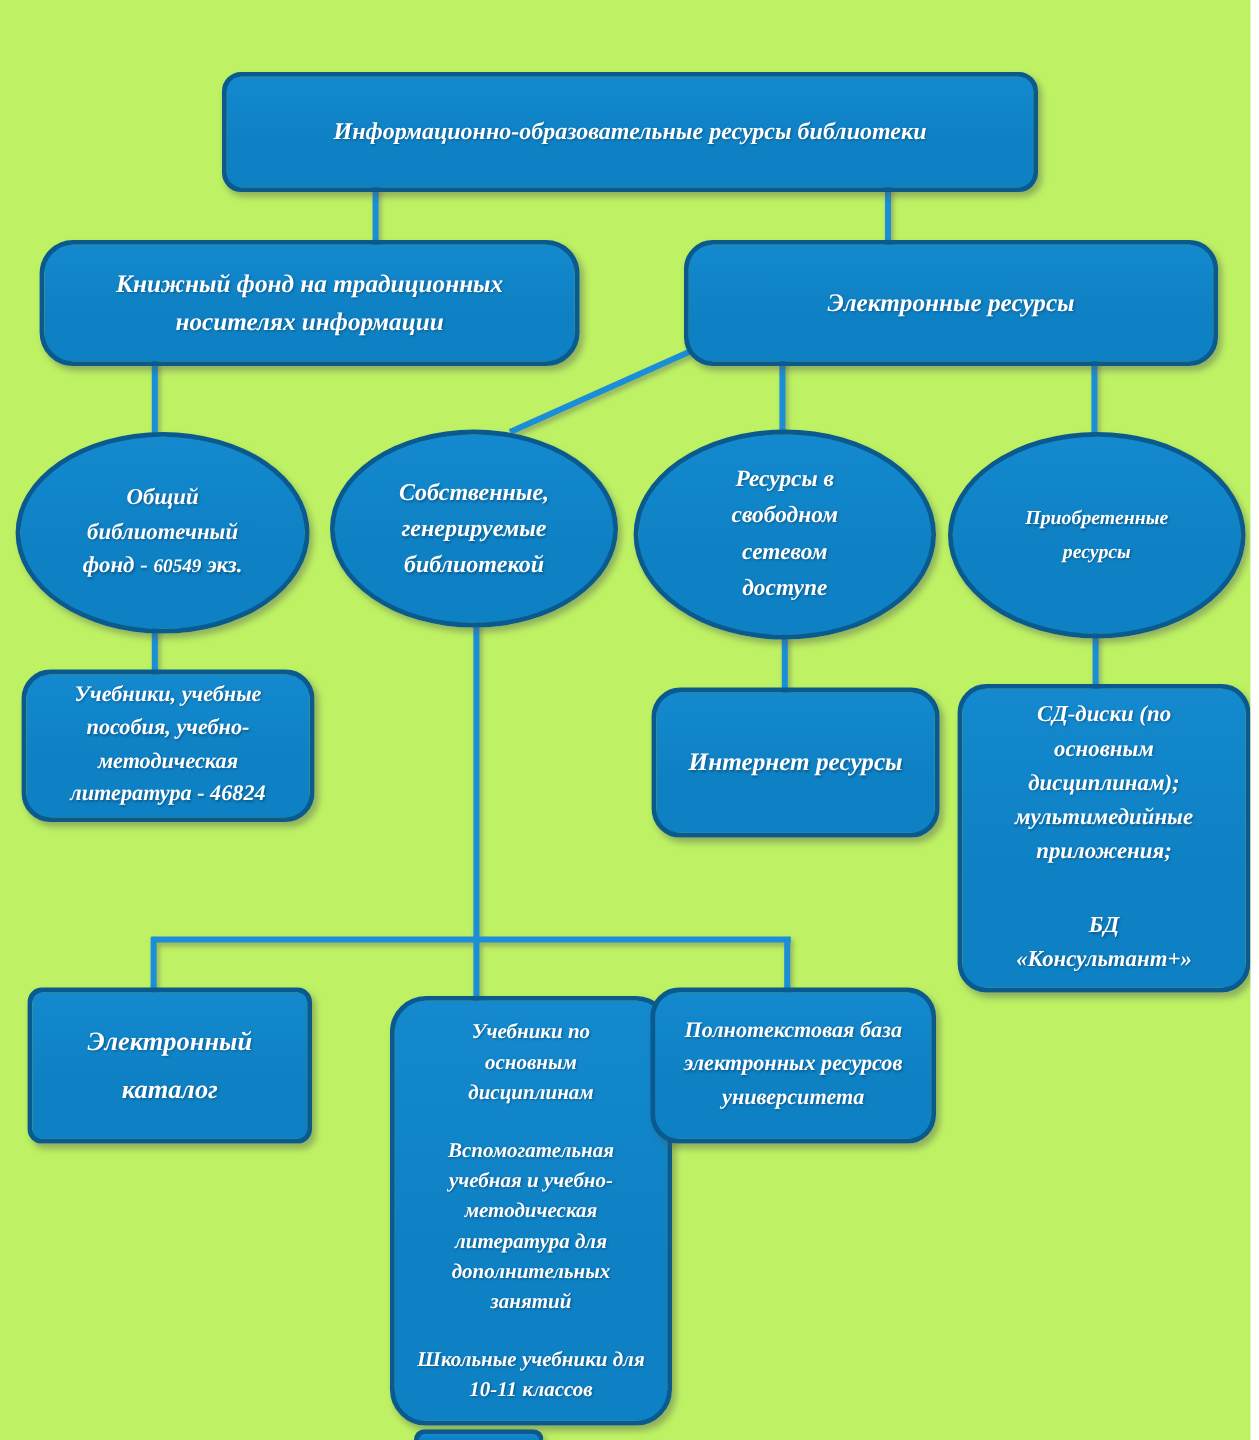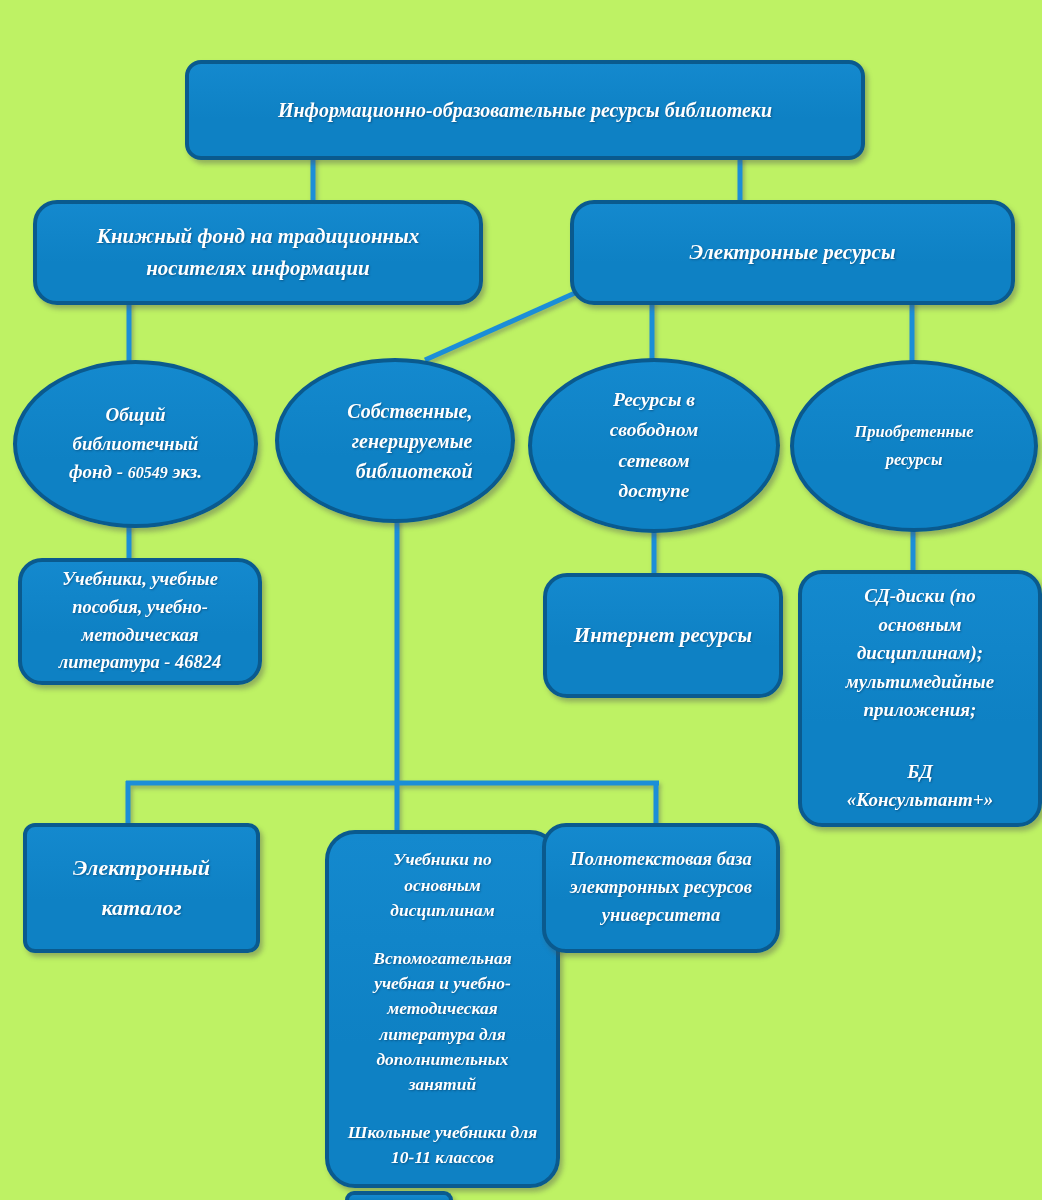--- a/index.html
+++ b/index.html
@@ -21,27 +21,27 @@
     color: var(--text,#ffffff);
     font-weight:bold; text-align:center;
     display:flex; flex-direction:column; align-items:center; justify-content:center;
     box-shadow: 3px 4px 5px rgba(80,80,80,.4);
     text-shadow: 1px 1px 2px rgba(0,30,60,.4);
   }
   .rect    { border-radius:24px; }
   .ellipse { border-radius:50%; }
 
   .n-root       { left:185px; top:60px;  width:680px; height:100px; font-size:20px; border-radius:16px; }
-  .n-bookfund   { left:33px;  top:200px; width:450px; height:105px; font-size:21px; line-height:1.5; padding:12px 40px; }
+  .n-bookfund   { left:33px;  top:200px; width:450px; height:105px; font-size:21px; line-height:1.5; padding:12px 40px;border-radius:28px; }
   .n-electronic { left:570px; top:200px; width:445px; height:105px; font-size:21px; }
 
   .n-totalfund  { left:13px;  top:360px; width:245px; height:168px; font-size:19px;   line-height:1.5; }
   .n-totalfund .inner { max-width:135px; }
   .n-totalfund .num   { font-size:16px; }
-  .n-own        { left:275px; top:358px; width:240px; height:165px; font-size:20px;   line-height:1.5;text-align:right; }
+  .n-own        { left:275px; top:358px; width:240px; height:165px; font-size:20px;   line-height:1.5; }
   .n-own .inner       { max-width:155px; }
   .n-free       { left:528px; top:358px; width:252px; height:175px; font-size:19.5px; line-height:1.55; }
   .n-free .inner      { max-width:110px; }
   .n-purchased  { left:790px; top:360px; width:248px; height:172px; font-size:16.5px; line-height:1.7; }
   .n-purchased .inner { max-width:130px; }
 
   .n-textbooks  { left:18px;  top:558px; width:244px; height:127px; font-size:18.5px; line-height:1.5; }
   .n-textbooks .inner { max-width:195px; }
   .n-internet   { left:543px; top:573px; width:240px; height:125px; font-size:21px; }
   .n-cd         { left:798px; top:570px; width:244px; height:257px; font-size:19px; line-height:1.5; }

